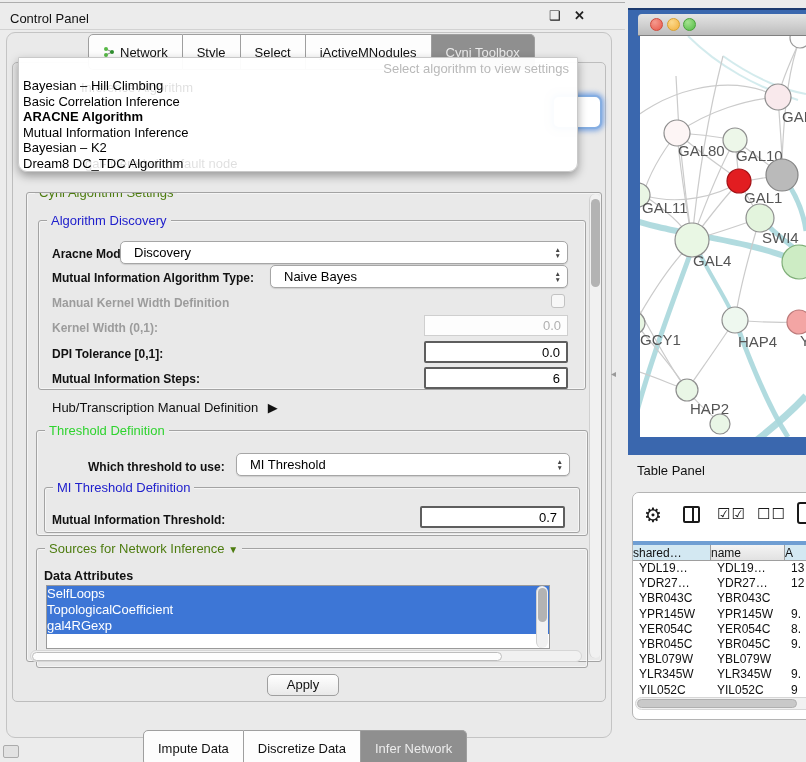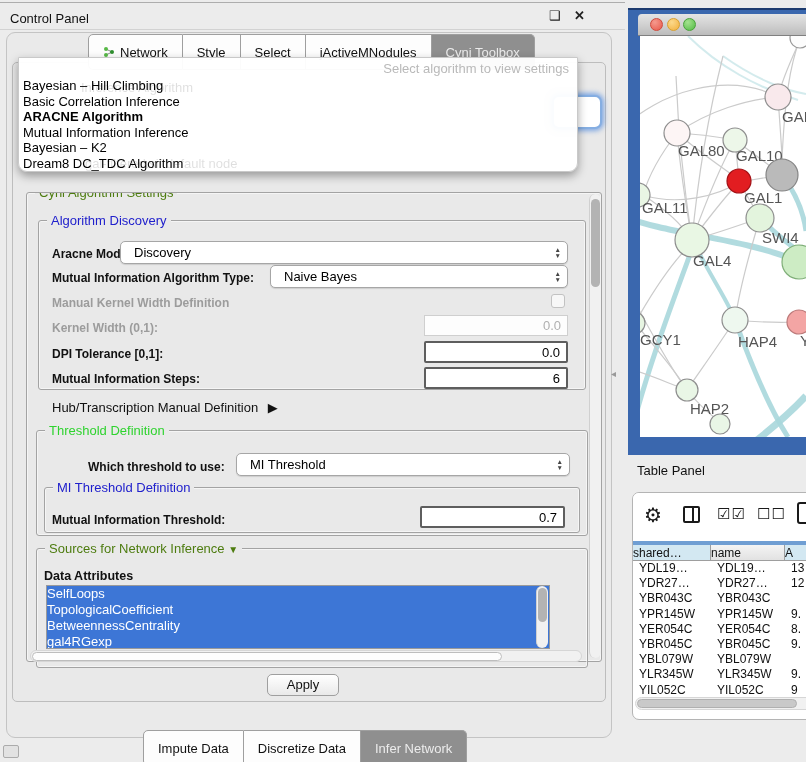--- a/index.html
+++ b/index.html
@@ -228,21 +228,20 @@
   <div class="abs gbox" style="left:36px; top:548px; width:552px; height:120px;">
     <span class="gbox-label">
       <span>Sources for Network Inference</span>
       <span style="font-size:10px;">▼</span>
     </span>
   </div>
   <div class="abs lbl" style="left:44px; top:569px; font-size:12.5px;">Data Attributes</div>
   <div class="abs" id="attr-list" style="left:46px; top:585px; width:504px; height:64px;">
       <div class="attr-item">SelfLoops</div>
       <div class="attr-item">TopologicalCoefficient</div>
-      <div class="attr-item">BetweennessCentrality</div>
       <div class="attr-item">gal4RGexp</div>
     </div>
   <div class="abs vsb" style="left:536px; top:586px; width:12px; height:62px;">
     <span class="thumb" style="top:2px; height:34px;"></span>
   </div>
 
   <div class="abs vsb" style="left:589px; top:194px; width:12px; height:464px;">
     <span class="thumb" style="top:5px; height:88px;"></span>
   </div>
   <div class="abs hsb" style="left:30px; top:650px; width:552px; height:12px;">

